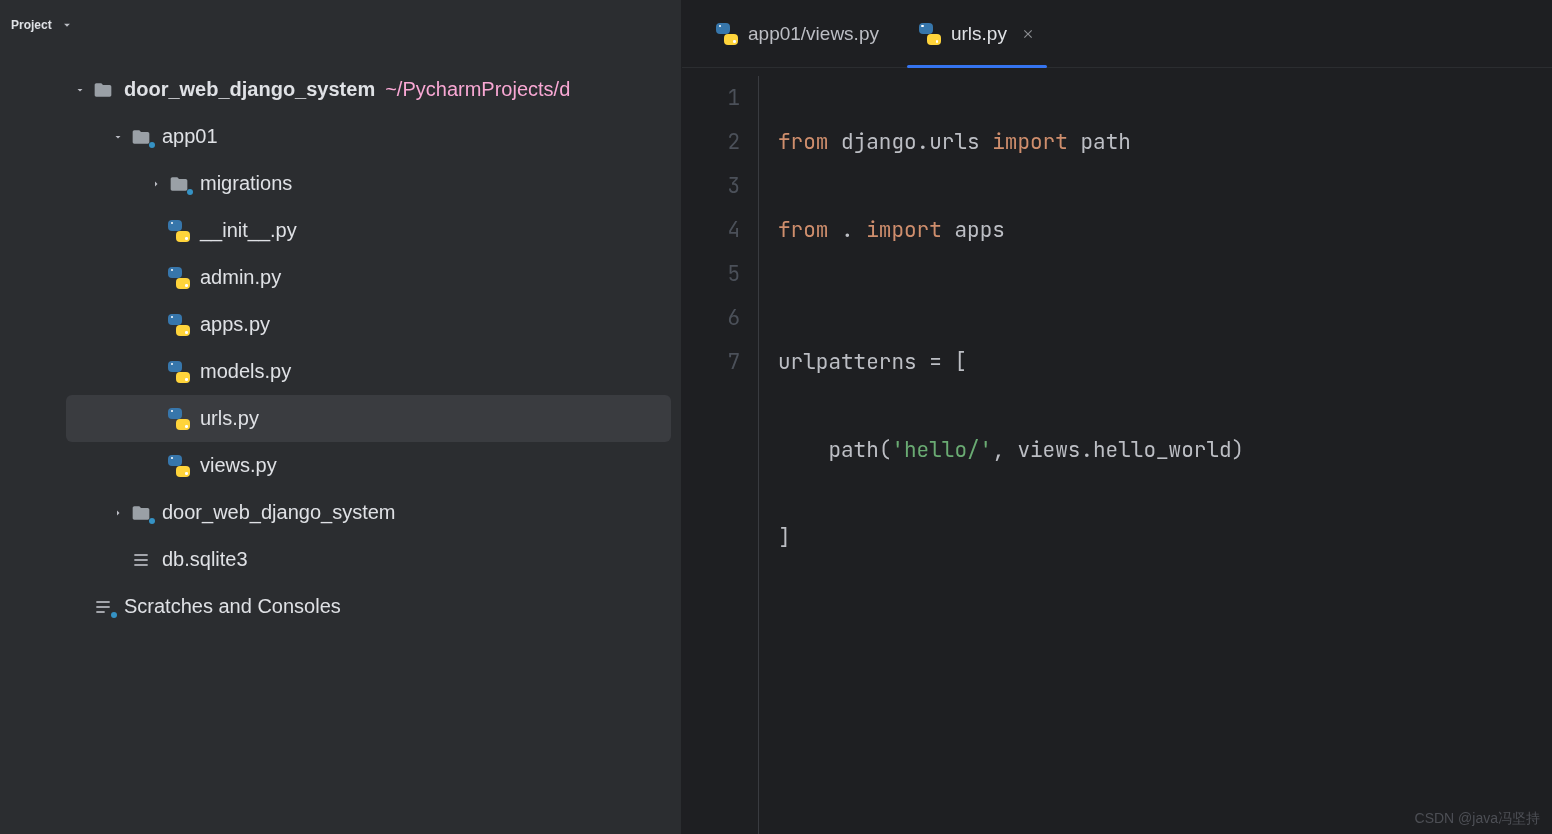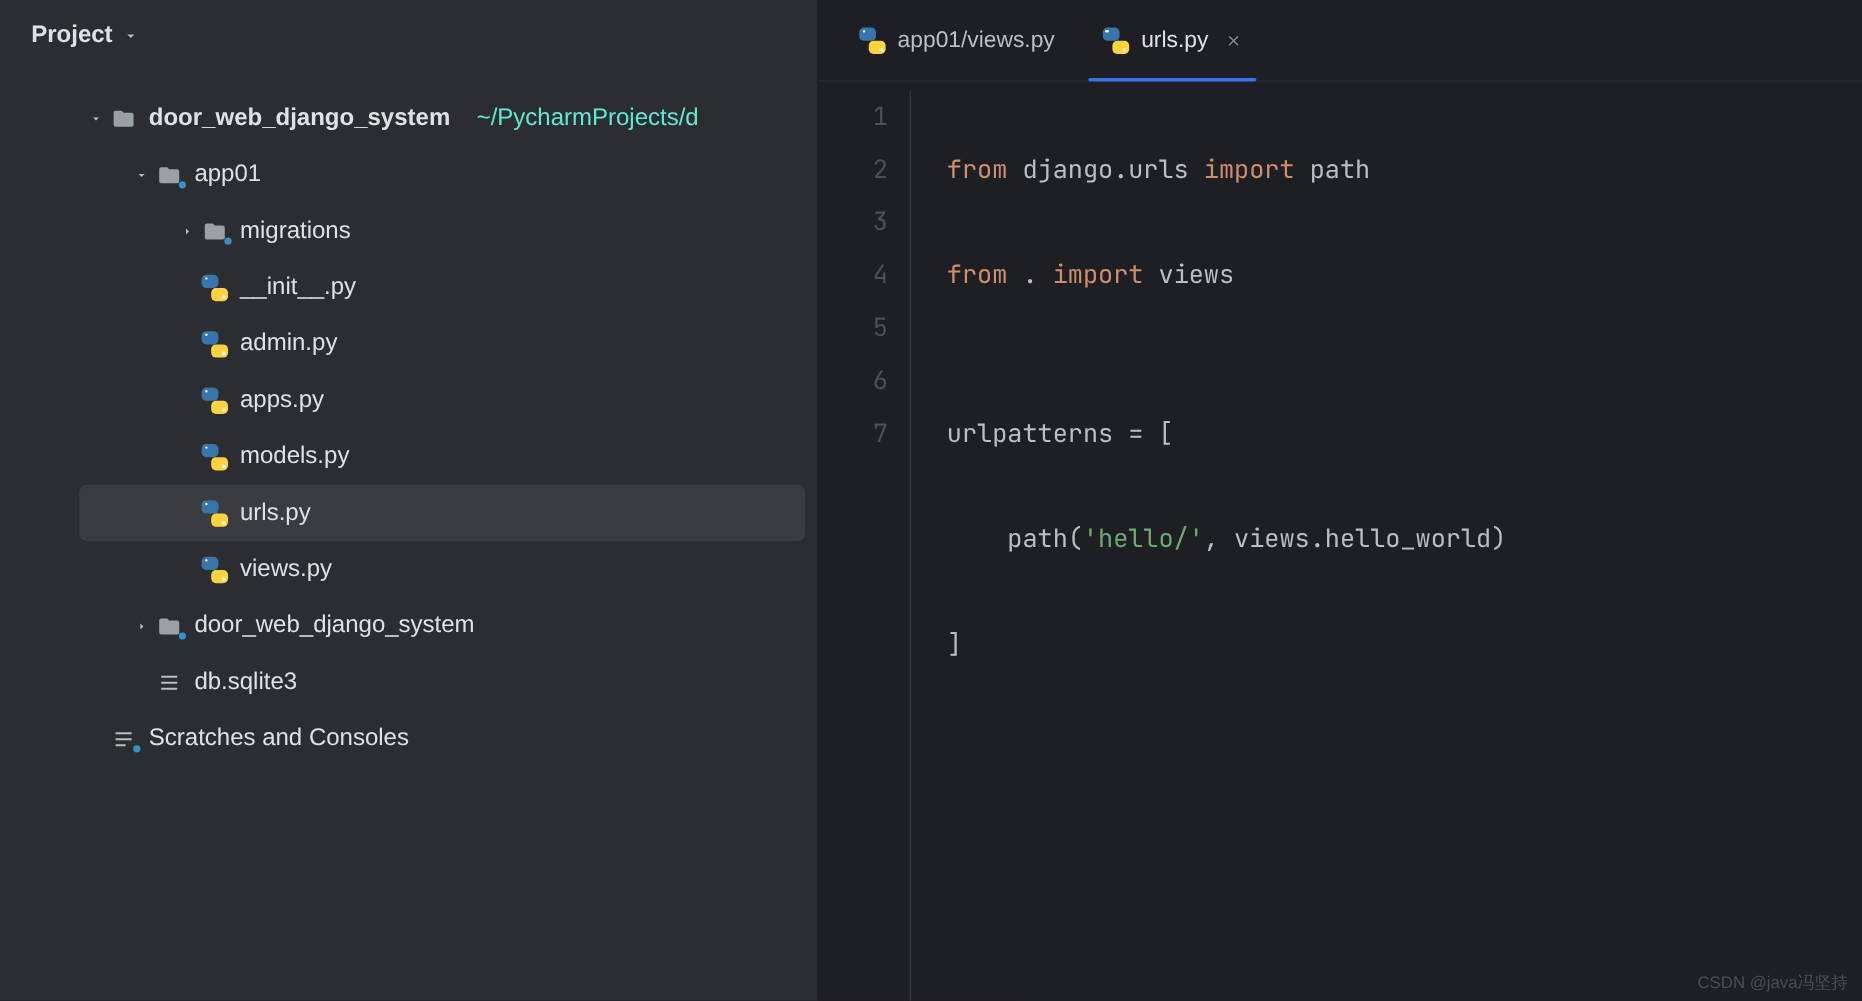--- a/index.html
+++ b/index.html
@@ -14,26 +14,26 @@
   display: flex;
 }
 .sidebar {
   width: 682px;
   background: #2b2d30;
   display: flex;
   flex-direction: column;
   border-right: 1px solid #1e1f22;
 }
 .sidebar-header {
-  padding: 18px 24px 18px 26px;
+  padding: 18px 24px 18px 11px;
   display: flex;
   align-items: center;
   gap: 8px;
   font-weight: 600;
-  font-size: 20px;
+  font-size: 12px;
   color: #dfe1e5;
   text-align: center;
 }
 .sidebar-header .chev { width: 14px; height: 14px; fill: #bcbec4; }
 .tree {
   flex: 1;
   overflow: hidden;
   padding-top: 16px;
   padding-left: 40px;
 }
@@ -44,21 +44,21 @@
   padding-right: 10px;
   white-space: nowrap;
   font-size: 20px;
 }
 .tree-row.selected { background: #3a3c40; border-radius: 6px; margin: 0 10px 0 26px; }
 .tree-row .indent-pad { flex-shrink: 0; }
 .tree-arrow { width: 20px; display:flex; justify-content:center; align-items:center; flex-shrink:0; }
 .tree-arrow svg { width: 12px; height: 12px; fill: #bcbec4; }
 .tree-icon { width: 26px; display:flex; justify-content:center; align-items:center; flex-shrink:0; margin-right:8px; }
 .tree-label { color: #dfe1e5; }
-.tree-hint { color: #5eead4; margin-left: 22px; }
+.tree-hint { color: #f9a8d4; margin-left: 10px; }
 .folder-icon svg, .lib-icon svg, .scratch-icon svg, .db-icon svg { width: 20px; height: 20px; }
 .py-icon { width: 22px; height: 22px; position: relative; }
 .py-icon .py-top, .py-icon .py-bot {
   position: absolute; width: 14px; height: 11px; border-radius: 4px;
 }
 .py-icon .py-top { background:#3776ab; top:0; left:0; }
 .py-icon .py-bot { background:#ffd43b; bottom:0; right:0; }
 .py-icon .eye { position:absolute; width:2.5px; height:2.5px; background:#fff; border-radius:50%; }
 .py-icon .eye.e1 { top:2px; left:2.5px; }
 .py-icon .eye.e2 { bottom:2px; right:2.5px; }
@@ -108,21 +108,21 @@
 .gutter {
   width: 76px;
   text-align: right;
   color: #4b5059;
   padding-right: 18px;
   user-select: none;
 }
 .code {
   flex: 1;
   border-left: 1px solid #393b40;
-  padding-left: 30px;
+  padding-left: 19px;
   white-space: pre;
 }
 .code .line { display:block; }
 .code .cursor-line { background:#26282e; margin-left:-14px; padding-left:14px; }
 .kw { color: #cf8e6d; }
 .str { color: #6aab73; }
 .pln { color: #bcbec4; }
 .watermark {
   position: fixed; right: 12px; bottom: 6px;
   color: #4d4f55; font-size: 14px;
@@ -336,21 +336,21 @@
       <div>1</div>
       <div>2</div>
       <div>3</div>
       <div>4</div>
       <div>5</div>
       <div>6</div>
       <div>7</div>
     </div>
     <div class="code">
 <span class="line"><span class="kw">from</span><span class="pln"> django.urls </span><span class="kw">import</span><span class="pln"> path</span></span>
-<span class="line"><span class="kw">from</span><span class="pln"> . </span><span class="kw">import</span><span class="pln"> views</span></span>
+<span class="line"><span class="kw">from</span><span class="pln"> . </span><span class="kw">import</span><span class="pln"> apps</span></span>
 <span class="line pln"></span>
 <span class="line pln">urlpatterns = [</span>
 <span class="line"><span class="pln">    path(</span><span class="str">'hello/'</span><span class="pln">, views.hello_world)</span></span>
 <span class="line pln">]</span>
 <span class="line cursor-line pln"></span>
     </div>
   </div>
 </div>
 
 <div class="watermark">CSDN @java冯坚持</div>

